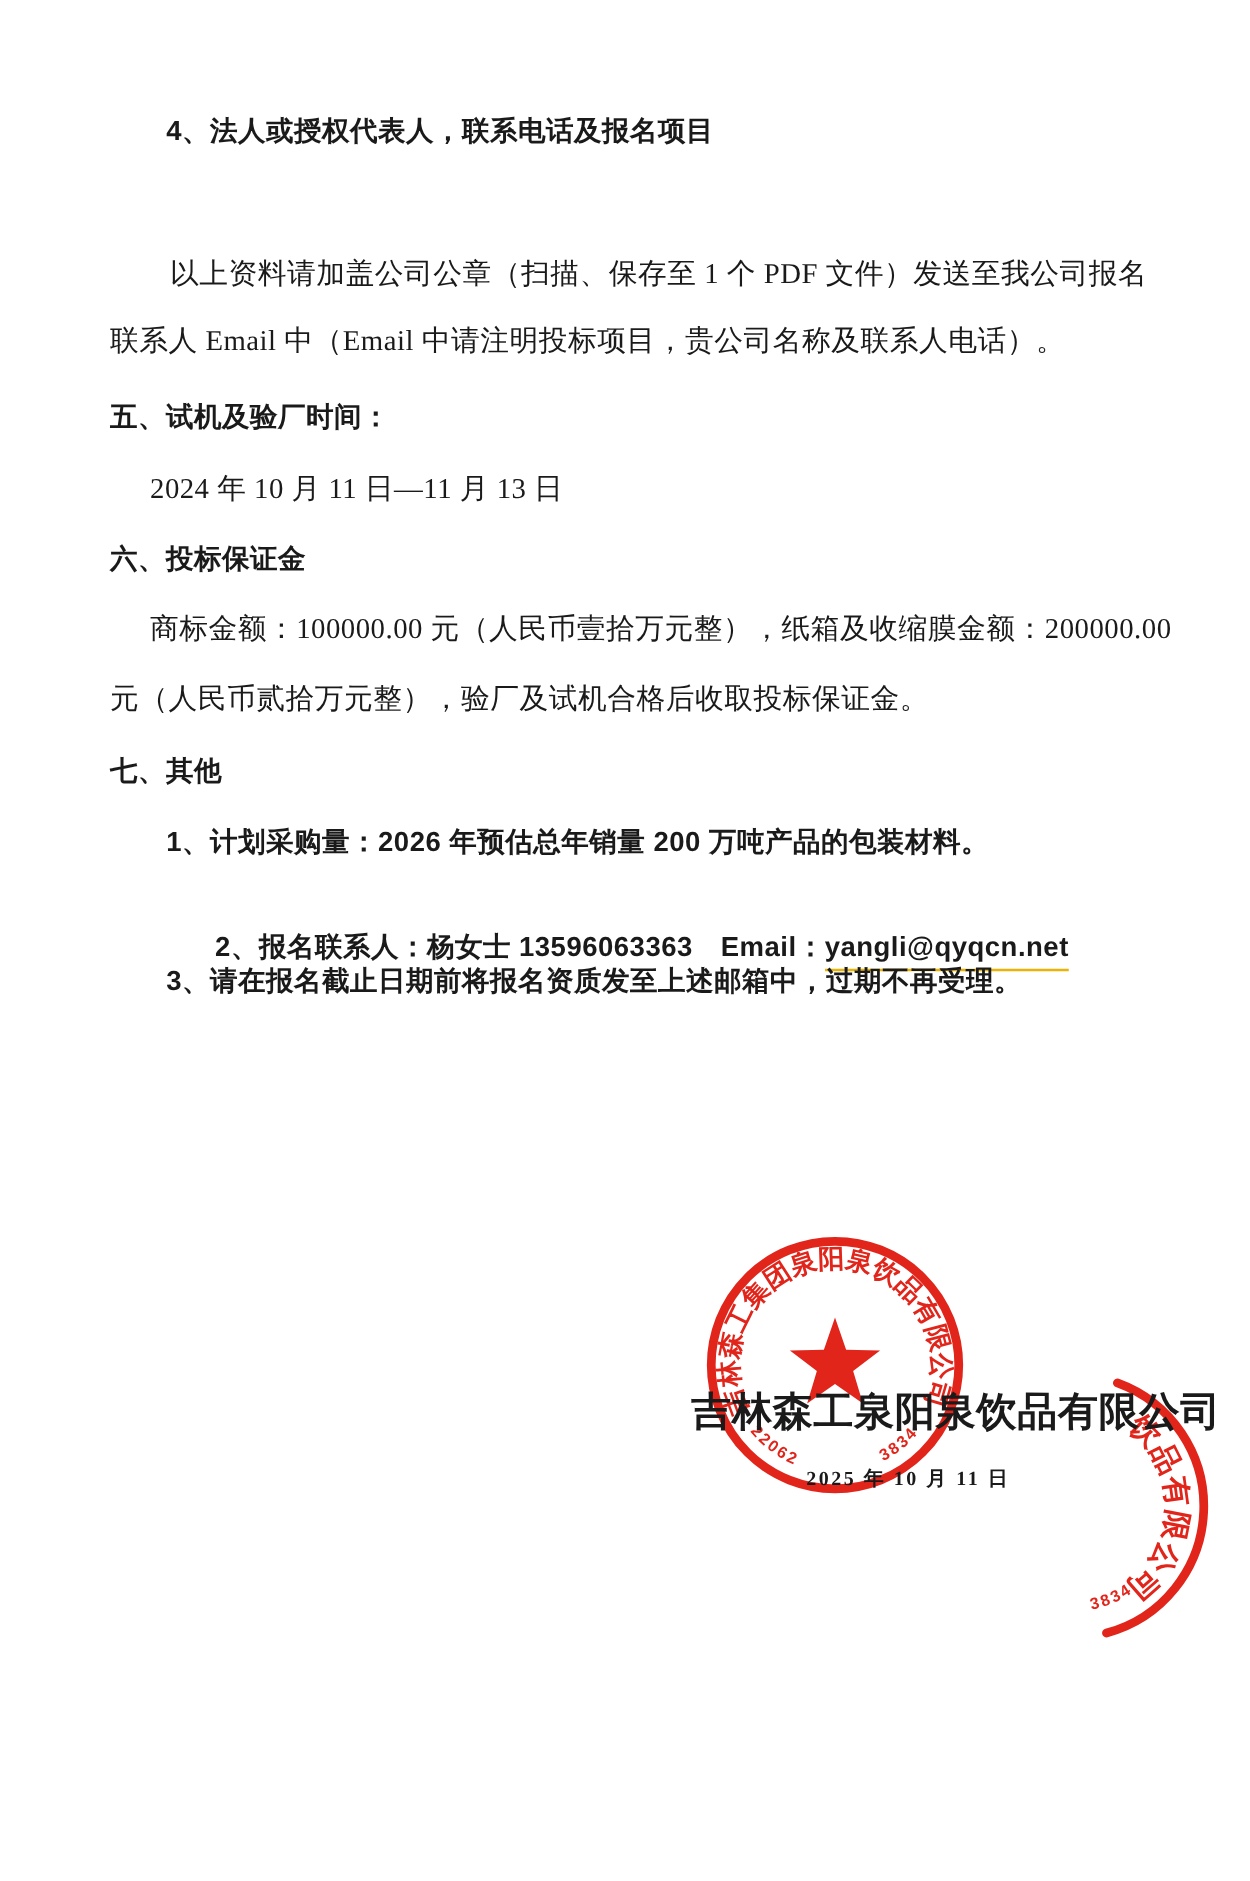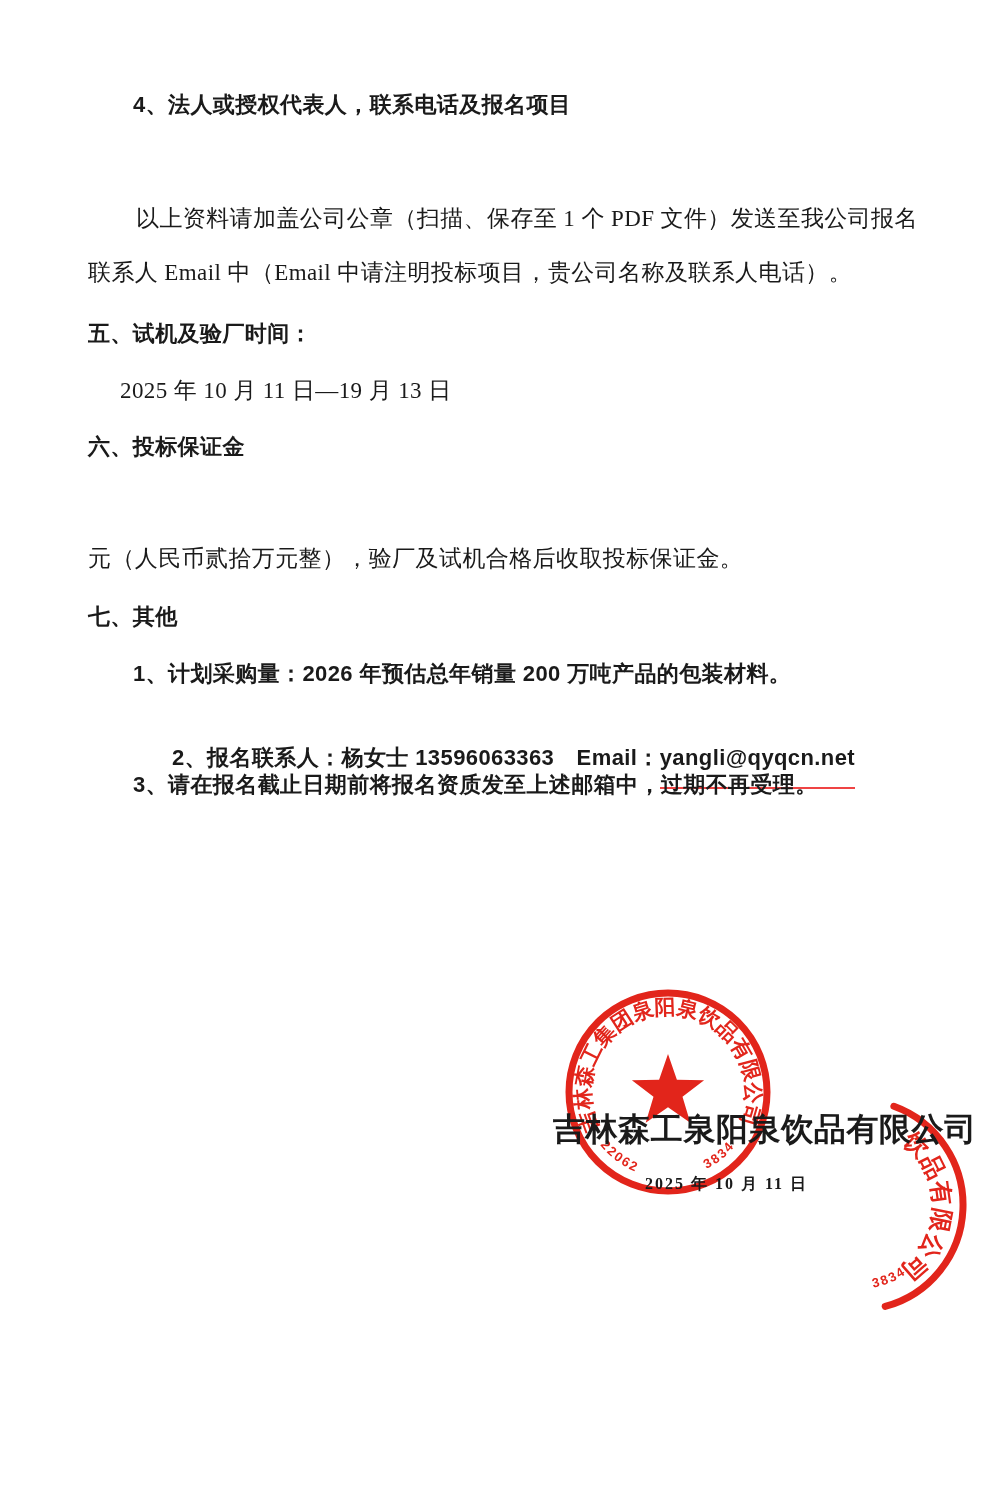--- a/index.html
+++ b/index.html
@@ -26,22 +26,22 @@
   .sans{
     font-family:"Liberation Sans", sans-serif;
     font-weight:700;
     font-size:22px;
   }
   .sig{
     font-family:"Liberation Serif", serif;
     font-weight:600;
   }
   .underline{
-    border-bottom:2px solid #ef4444;
-    padding-bottom:17px;
+    border-bottom:2px solid #eab308;
+    padding-bottom:5px;
   }
   .seal-svg{
     position:absolute;
     left:530px;top:950px;
     width:470px;height:400px;
     mix-blend-mode:multiply;
     z-index:1;
   }
   .textlayer{position:absolute;inset:0;z-index:2;text-align:center;}
   .ring{fill:none;stroke:#e2251b;stroke-width:7px;}
@@ -96,23 +96,24 @@
     </g>
   </svg>
 
   <div class="textlayer">
 
     <div class="line sans" style="top:90px;left:133px">4、法人或授权代表人，联系电话及报名项目</div>
     <div class="line serif" style="top:204px;left:136px">以上资料请加盖公司公章（扫描、保存至 1 个 PDF 文件）发送至我公司报名</div>
     <div class="line serif" style="top:258px;left:88px">联系人 Email 中（Email 中请注明投标项目，贵公司名称及联系人电话）。</div>
 
     <div class="line sans" style="top:319px;left:88px">五、试机及验厂时间：</div>
-    <div class="line serif" style="top:376px;left:120px">2025 年 10 月 11 日—19 月 13 日</div>
+    <div class="line serif" style="top:376px;left:120px">2024 年 10 月 11 日—11 月 13 日</div>
 
     <div class="line sans" style="top:432px;left:88px">六、投标保证金</div>
+    <div class="line serif" style="top:488px;left:120px">商标金额：100000.00 元（人民币壹拾万元整），纸箱及收缩膜金额：200000.00</div>
     <div class="line serif" style="top:544px;left:88px">元（人民币贰拾万元整），验厂及试机合格后收取投标保证金。</div>
 
     <div class="line sans" style="top:602px;left:88px">七、其他</div>
     <div class="line sans" style="top:659px;left:133px">1、计划采购量：2026 年预估总年销量 200 万吨产品的包装材料。</div>
 
     <div class="line sans" style="top:713px;left:133px">
       <span>2、报名联系人：杨女士 13596063363　Email：</span><span class="underline">yangli@qyqcn.net</span>
     </div>
 
     <div class="line sans" style="top:770px;left:133px">3、请在报名截止日期前将报名资质发至上述邮箱中，过期不再受理。</div>

